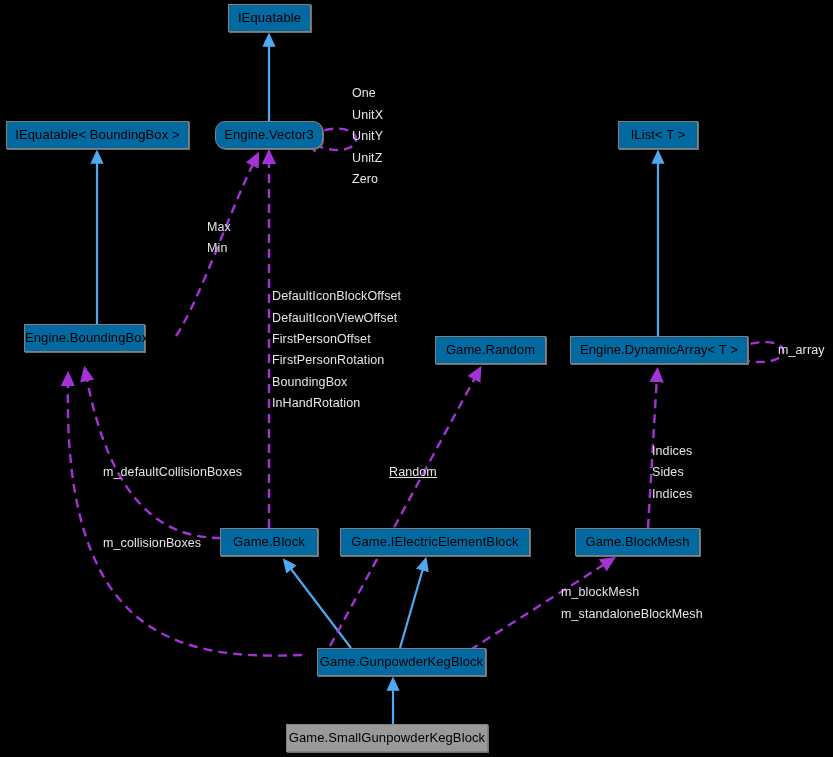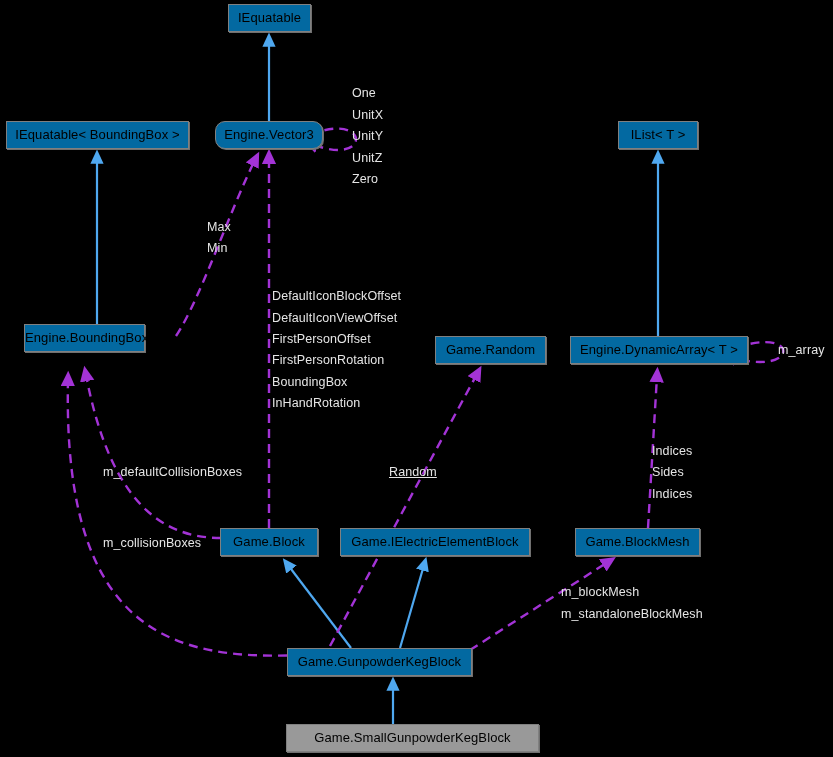--- a/index.html
+++ b/index.html
@@ -100,23 +100,23 @@
   <div class="node" style="left:435px;top:336px;width:111px;">Game.Random</div>
 
   <div class="node" style="left:220px;top:528px;width:98px;">Game.Block</div>
 
   <div class="node" style="left:570px;top:336px;width:178px;">Engine.DynamicArray&lt; T &gt;</div>
 
   <div class="node" style="left:340px;top:528px;width:190px;">Game.IElectricElementBlock</div>
 
   <div class="node" style="left:575px;top:528px;width:125px;">Game.BlockMesh</div>
 
-  <div class="node" style="left:287px;top:648px;width:185px;">Game.GunpowderKegBlock</div>
+  <div class="node" style="left:317px;top:648px;width:169px;">Game.GunpowderKegBlock</div>
 
-  <div class="node highlight" style="left:286px;top:724px;width:253px;">Game.SmallGunpowderKegBlock</div>
+  <div class="node highlight" style="left:286px;top:724px;width:202px;">Game.SmallGunpowderKegBlock</div>
 
   <div class="edge-label" style="left:352px;top:86px;">One</div>
   <div class="edge-label" style="left:352px;top:108px;">UnitX</div>
   <div class="edge-label" style="left:352px;top:129px;">UnitY</div>
   <div class="edge-label" style="left:352px;top:151px;">UnitZ</div>
   <div class="edge-label" style="left:352px;top:172px;">Zero</div>
 
   <div class="edge-label" style="left:207px;top:220px;">Max</div>
   <div class="edge-label" style="left:207px;top:241px;">Min</div>
 

